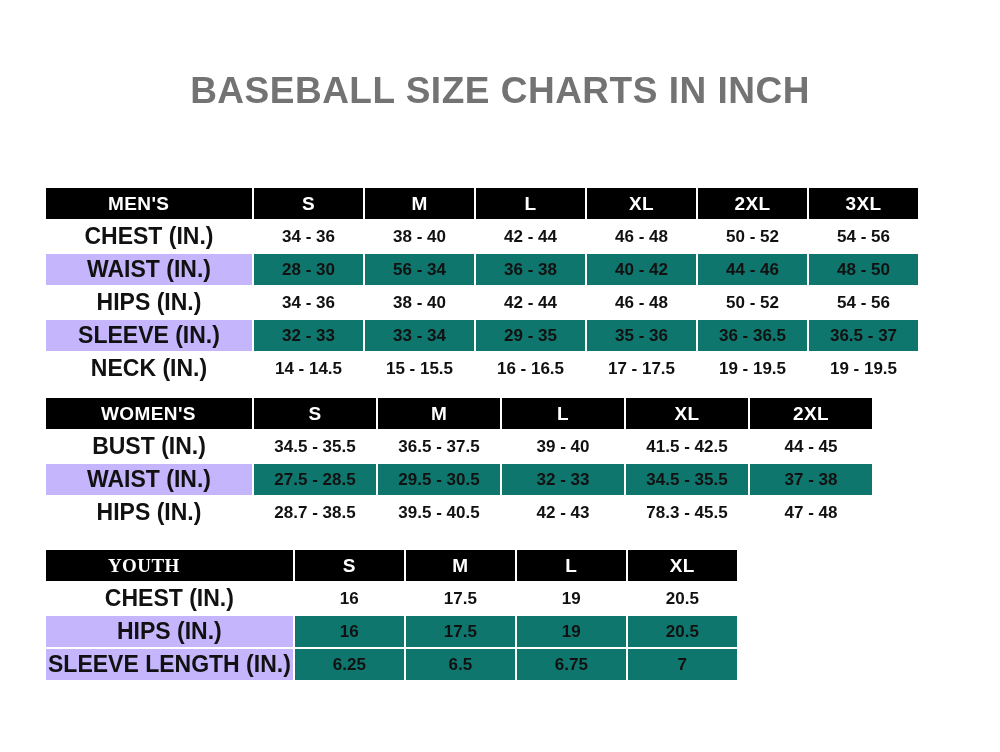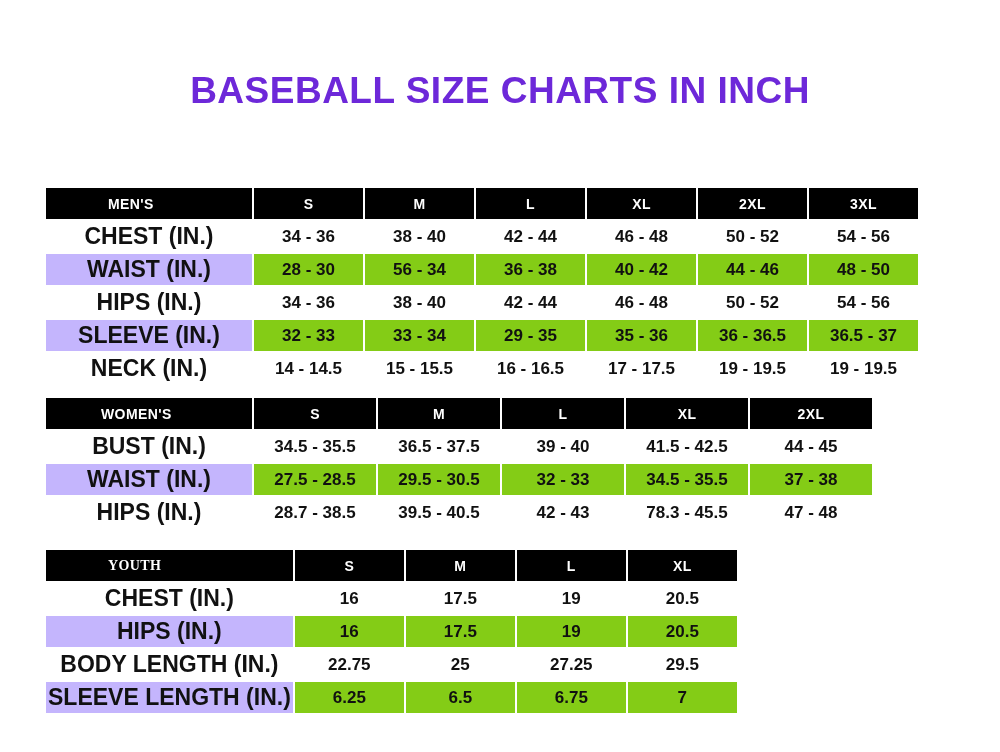--- a/index.html
+++ b/index.html
@@ -22,21 +22,21 @@
   }
   .page-title {
     position: absolute;
     top: 70px;
     left: 0;
     width: 1000px;
     text-align: center;
     font-size: 37px;
     font-weight: bold;
     letter-spacing: 0.5px;
-    color: #6d28d9;
+    color: #737373;
   }
 
   .chart-block {
     position: absolute;
     left: 44px;
   }
   #block-mens  { top: 186px; }
   #block-womens{ top: 396px; }
   #block-youth { top: 548px; }
 
@@ -52,26 +52,26 @@
     font-size: 17px;
     font-weight: bold;
     color: #111111;
     padding: 0 2px;
     white-space: nowrap;
   }
   
   table.size-table tr.head td {
     background: #000000;
     color: #ffffff;
-    font-size: 14px;
+    font-size: 19px;
     letter-spacing: 0.4px;
   }
   
   table.size-table tr.body-row.odd td { background: #ffffff; }
-  table.size-table tr.body-row.even td { background: #84cc16; }
+  table.size-table tr.body-row.even td { background: #0f766e; }
 
   
   table.size-table td.label-cell {
     background: #ffffff;
     text-align: center;
     font-size: 23px;
   }
   table.size-table tr.body-row.even td.label-cell { background: #c4b5fd; }
   table.size-table tr.head td.label-cell {
     background: #000000;
@@ -238,27 +238,20 @@
           <td>19</td>
           <td>20.5</td>
         </tr>
         <tr class="body-row even">
           <td class="label-cell">HIPS (IN.)</td>
           <td>16</td>
           <td>17.5</td>
           <td>19</td>
           <td>20.5</td>
         </tr>
-        <tr class="body-row odd">
-          <td class="label-cell">BODY LENGTH (IN.)</td>
-          <td>22.75</td>
-          <td>25</td>
-          <td>27.25</td>
-          <td>29.5</td>
-        </tr>
         <tr class="body-row even">
           <td class="label-cell">SLEEVE LENGTH (IN.)</td>
           <td>6.25</td>
           <td>6.5</td>
           <td>6.75</td>
           <td>7</td>
         </tr>
       </tbody>
     </table>
   </div>

